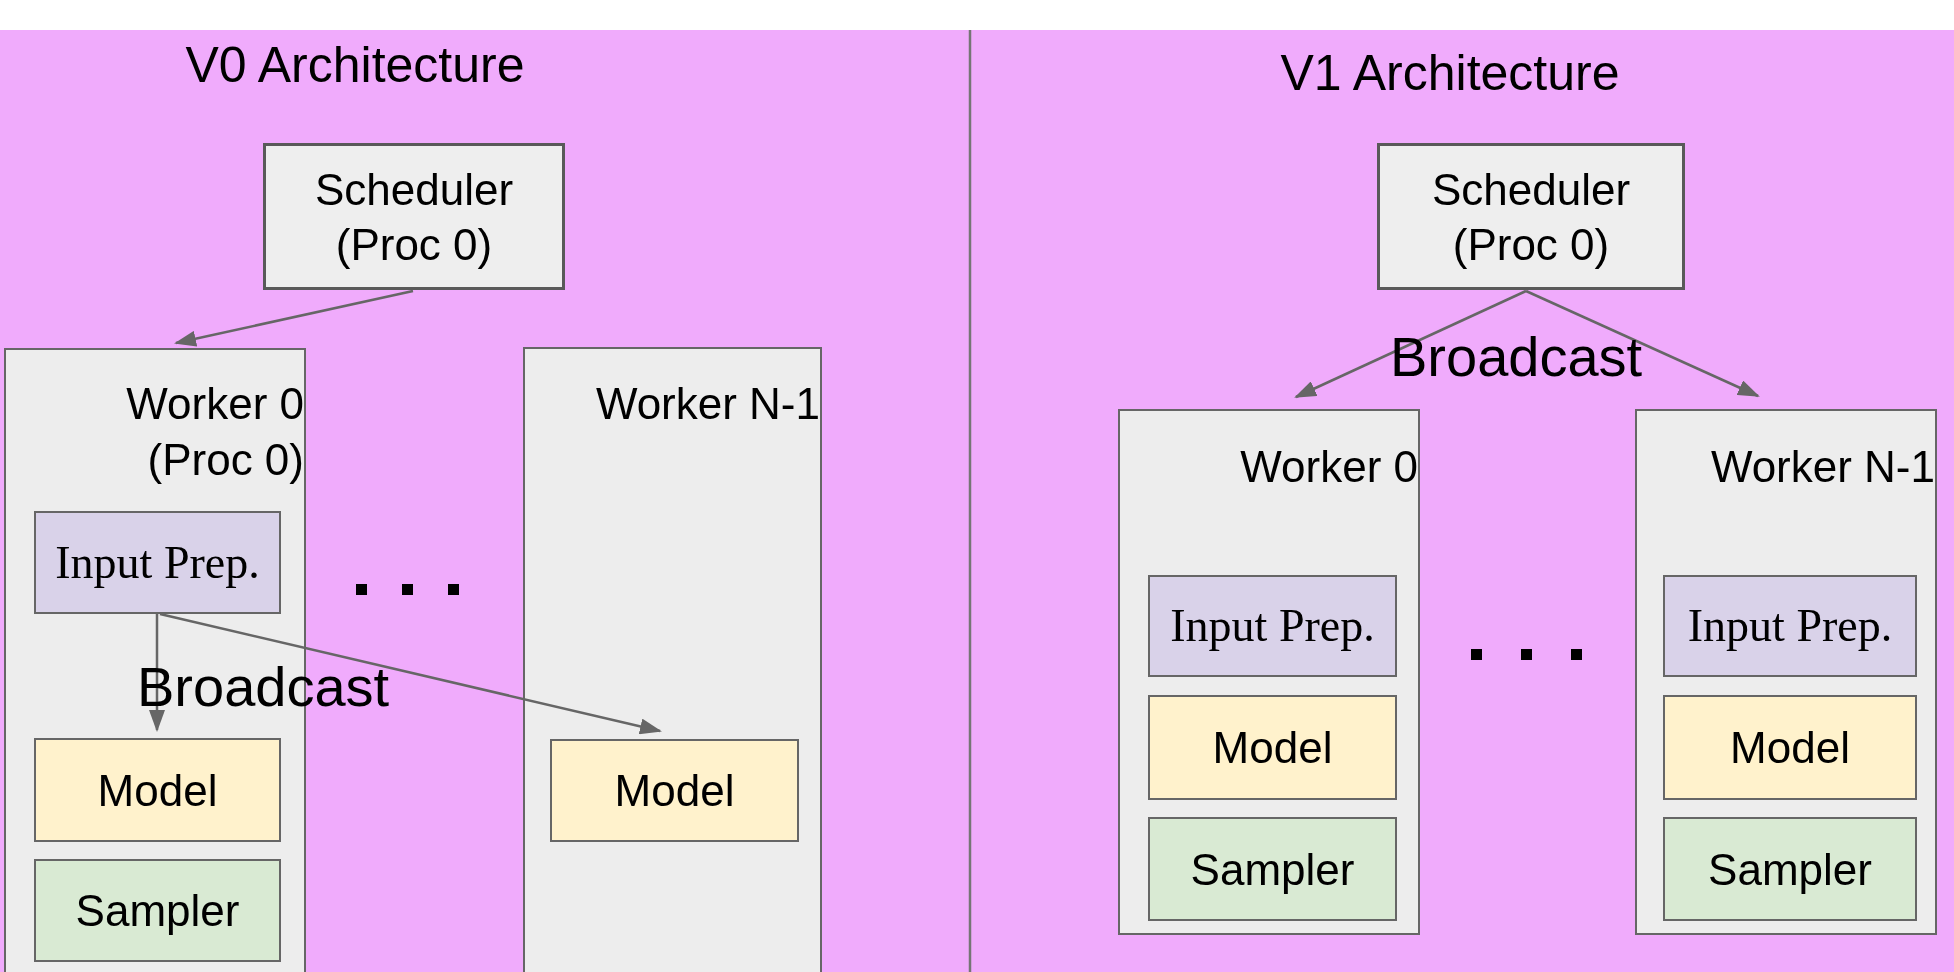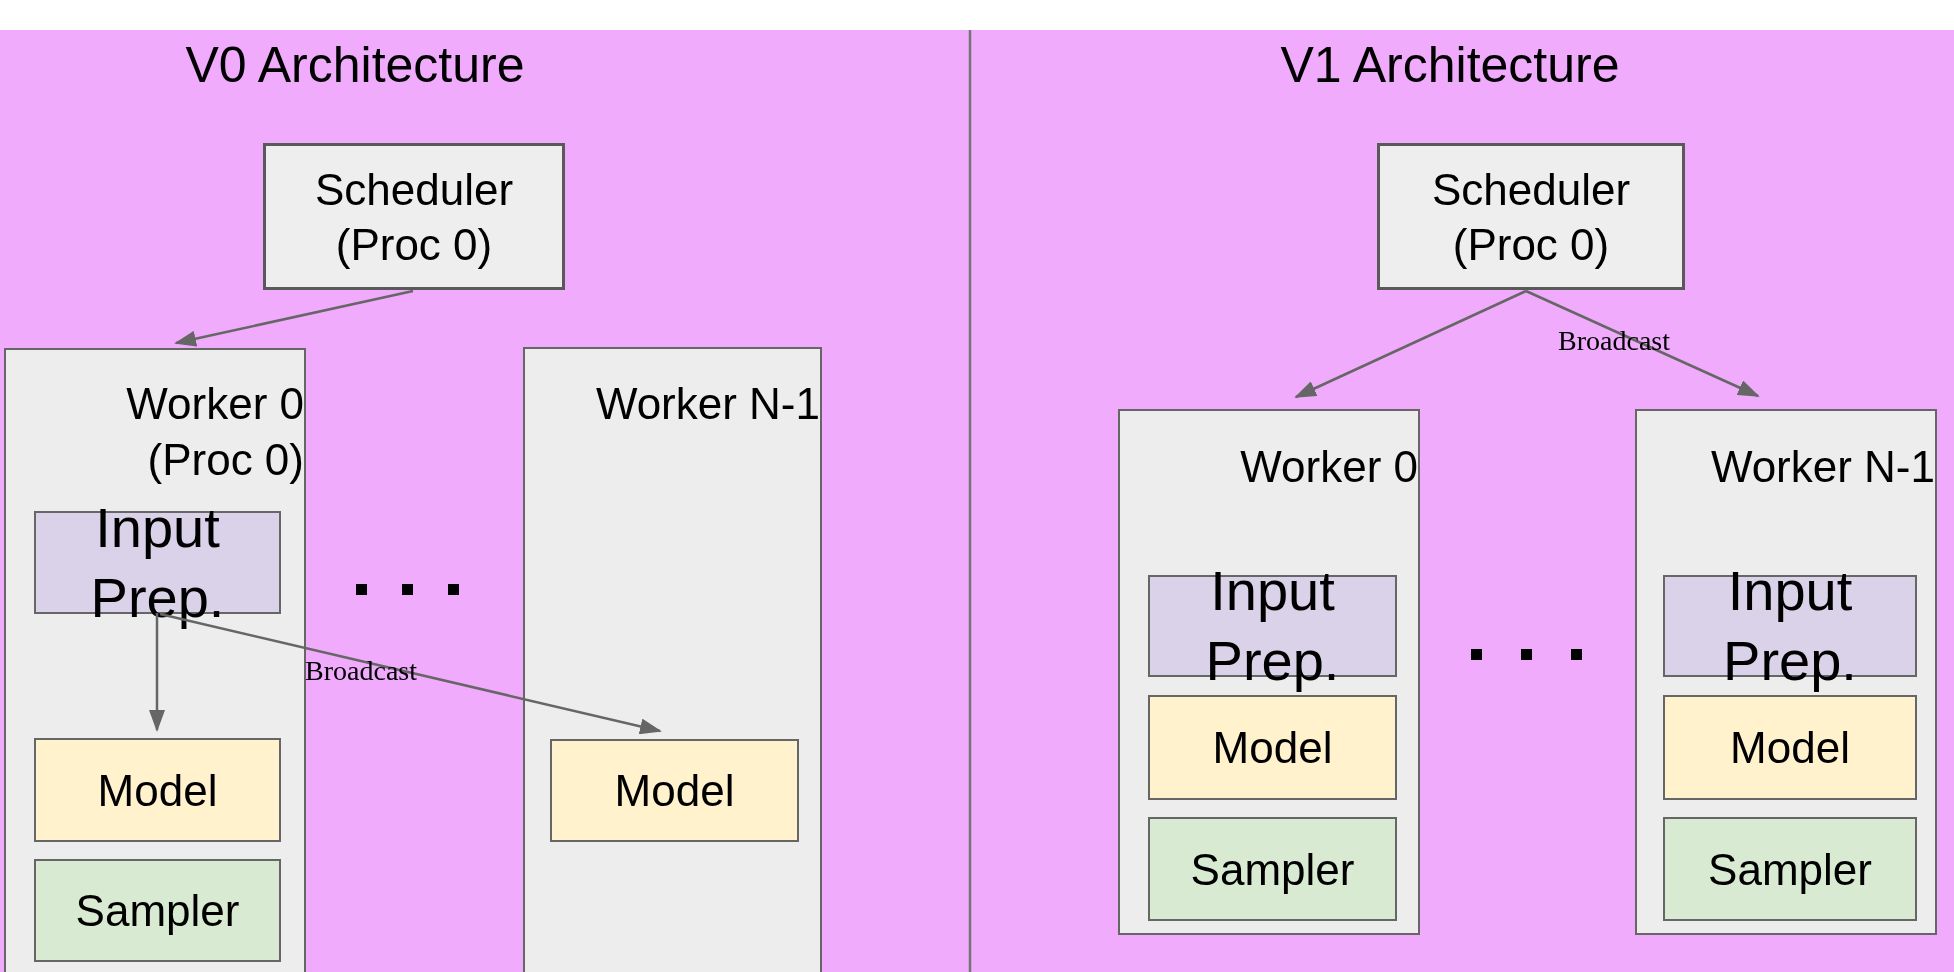--- a/index.html
+++ b/index.html
@@ -47,32 +47,31 @@
   .worker-hdr{
     position:absolute;
     left:0;width:100%;
     text-align:right;
     font-size:44px;
     line-height:1.27;
   }
   .inner{
     border:2px solid #666666;
   }
-  .input-prep{background:#d9d2e9;font-size:56px;}
+  .input-prep{background:#d9d2e9;font-size:46px;font-family:Liberation Serif, serif;}
   .model{background:#fff2cc;}
   .sampler{background:#d9ead3;}
   .broadcast{
     position:absolute;
     width:280px;
-    text-align:right;
-    font-size:28px;
+    text-align:left;
+    font-size:56px;
     line-height:1.1;
     z-index:6;
     white-space:nowrap;
-    font-family:Liberation Serif, serif;
   }
   .dots{
     position:absolute;
     display:flex;
     z-index:2;
   }
   .dots .dot{
     width:11px;height:11px;
     background:#000;
   }
@@ -122,21 +121,21 @@
   </div>
 
   <div class="dots" style="left:356px;top:554px;gap:35px;">
     <span class="dot"></span>
     <span class="dot"></span>
     <span class="dot"></span>
   </div>
 
   <div class="broadcast" style="left:137px;top:626px;">Broadcast</div>
 
-  <div class="title" style="left:1150px;top:8px;">V1 Architecture</div>
+  <div class="title" style="left:1150px;top:16px;">V1 Architecture</div>
 
   <div class="node scheduler" style="left:1377px;top:113px;width:308px;height:147px;">
     <div>Scheduler</div>
     <div>(Proc 0)</div>
   </div>
 
   <div class="broadcast" style="left:1390px;top:296px;">Broadcast</div>
 
   <div class="container" style="left:1118px;top:379px;width:302px;height:526px;">
     <div class="worker-hdr" style="top:28px;">

